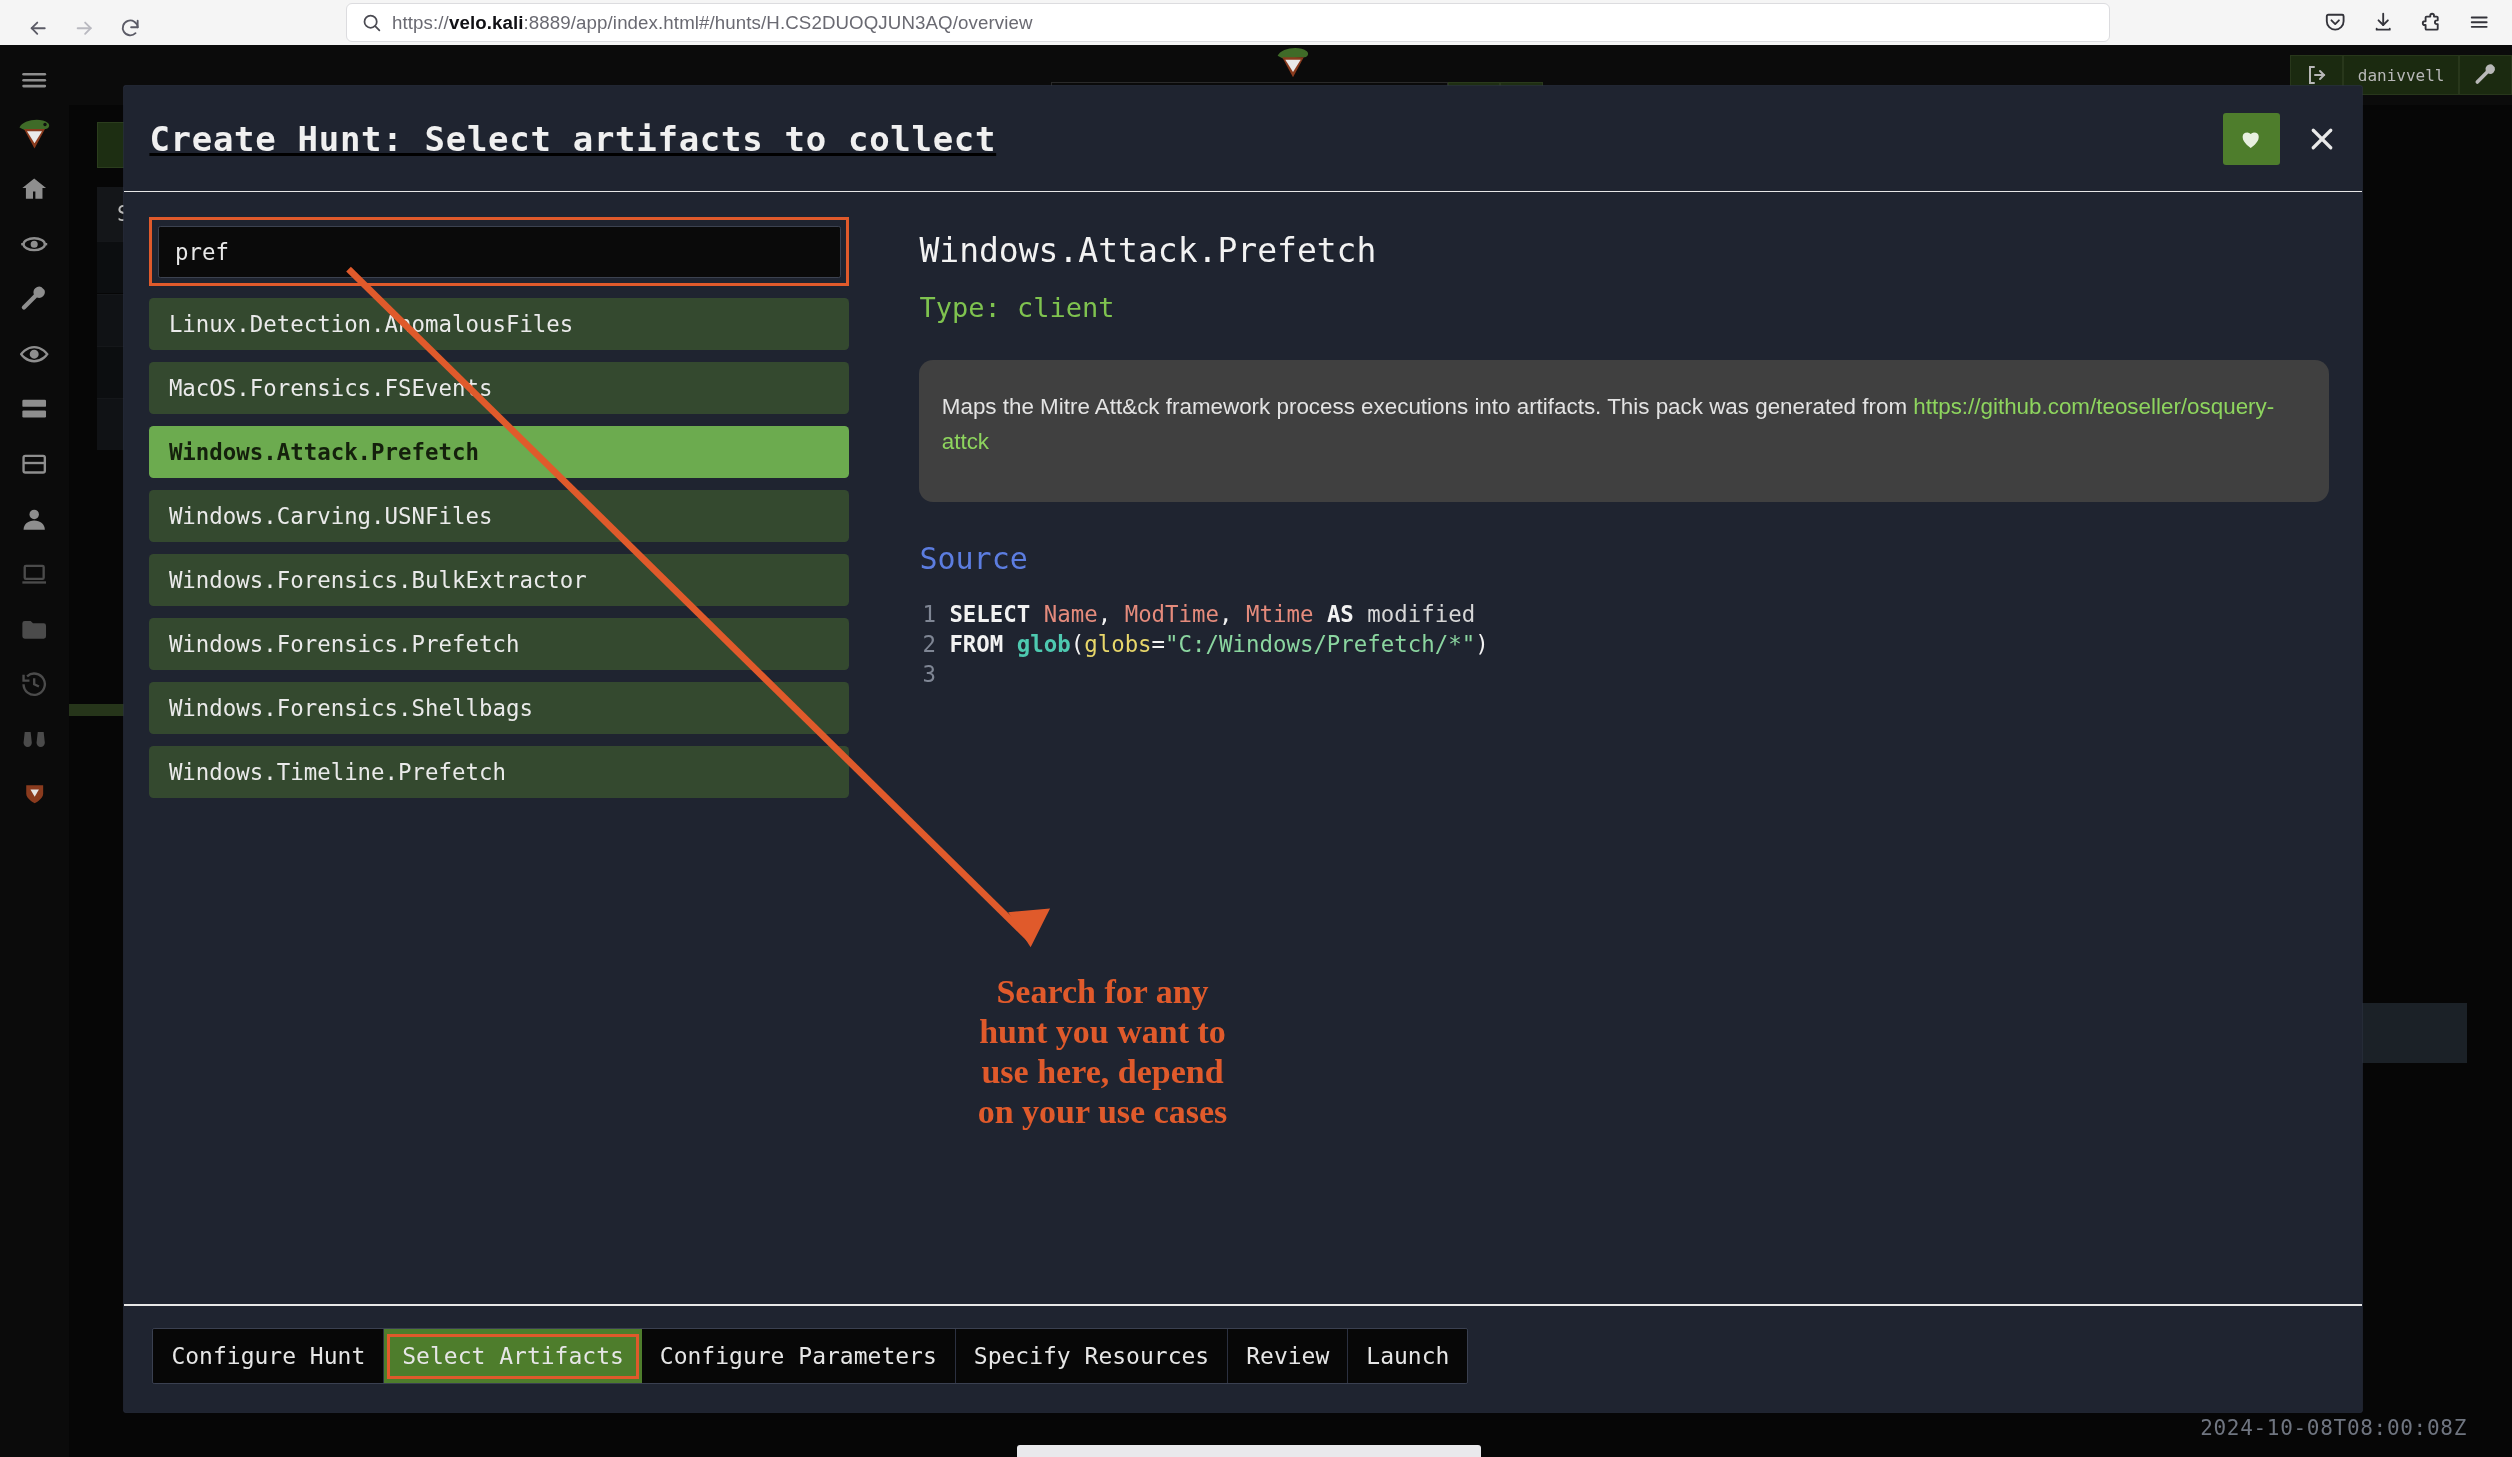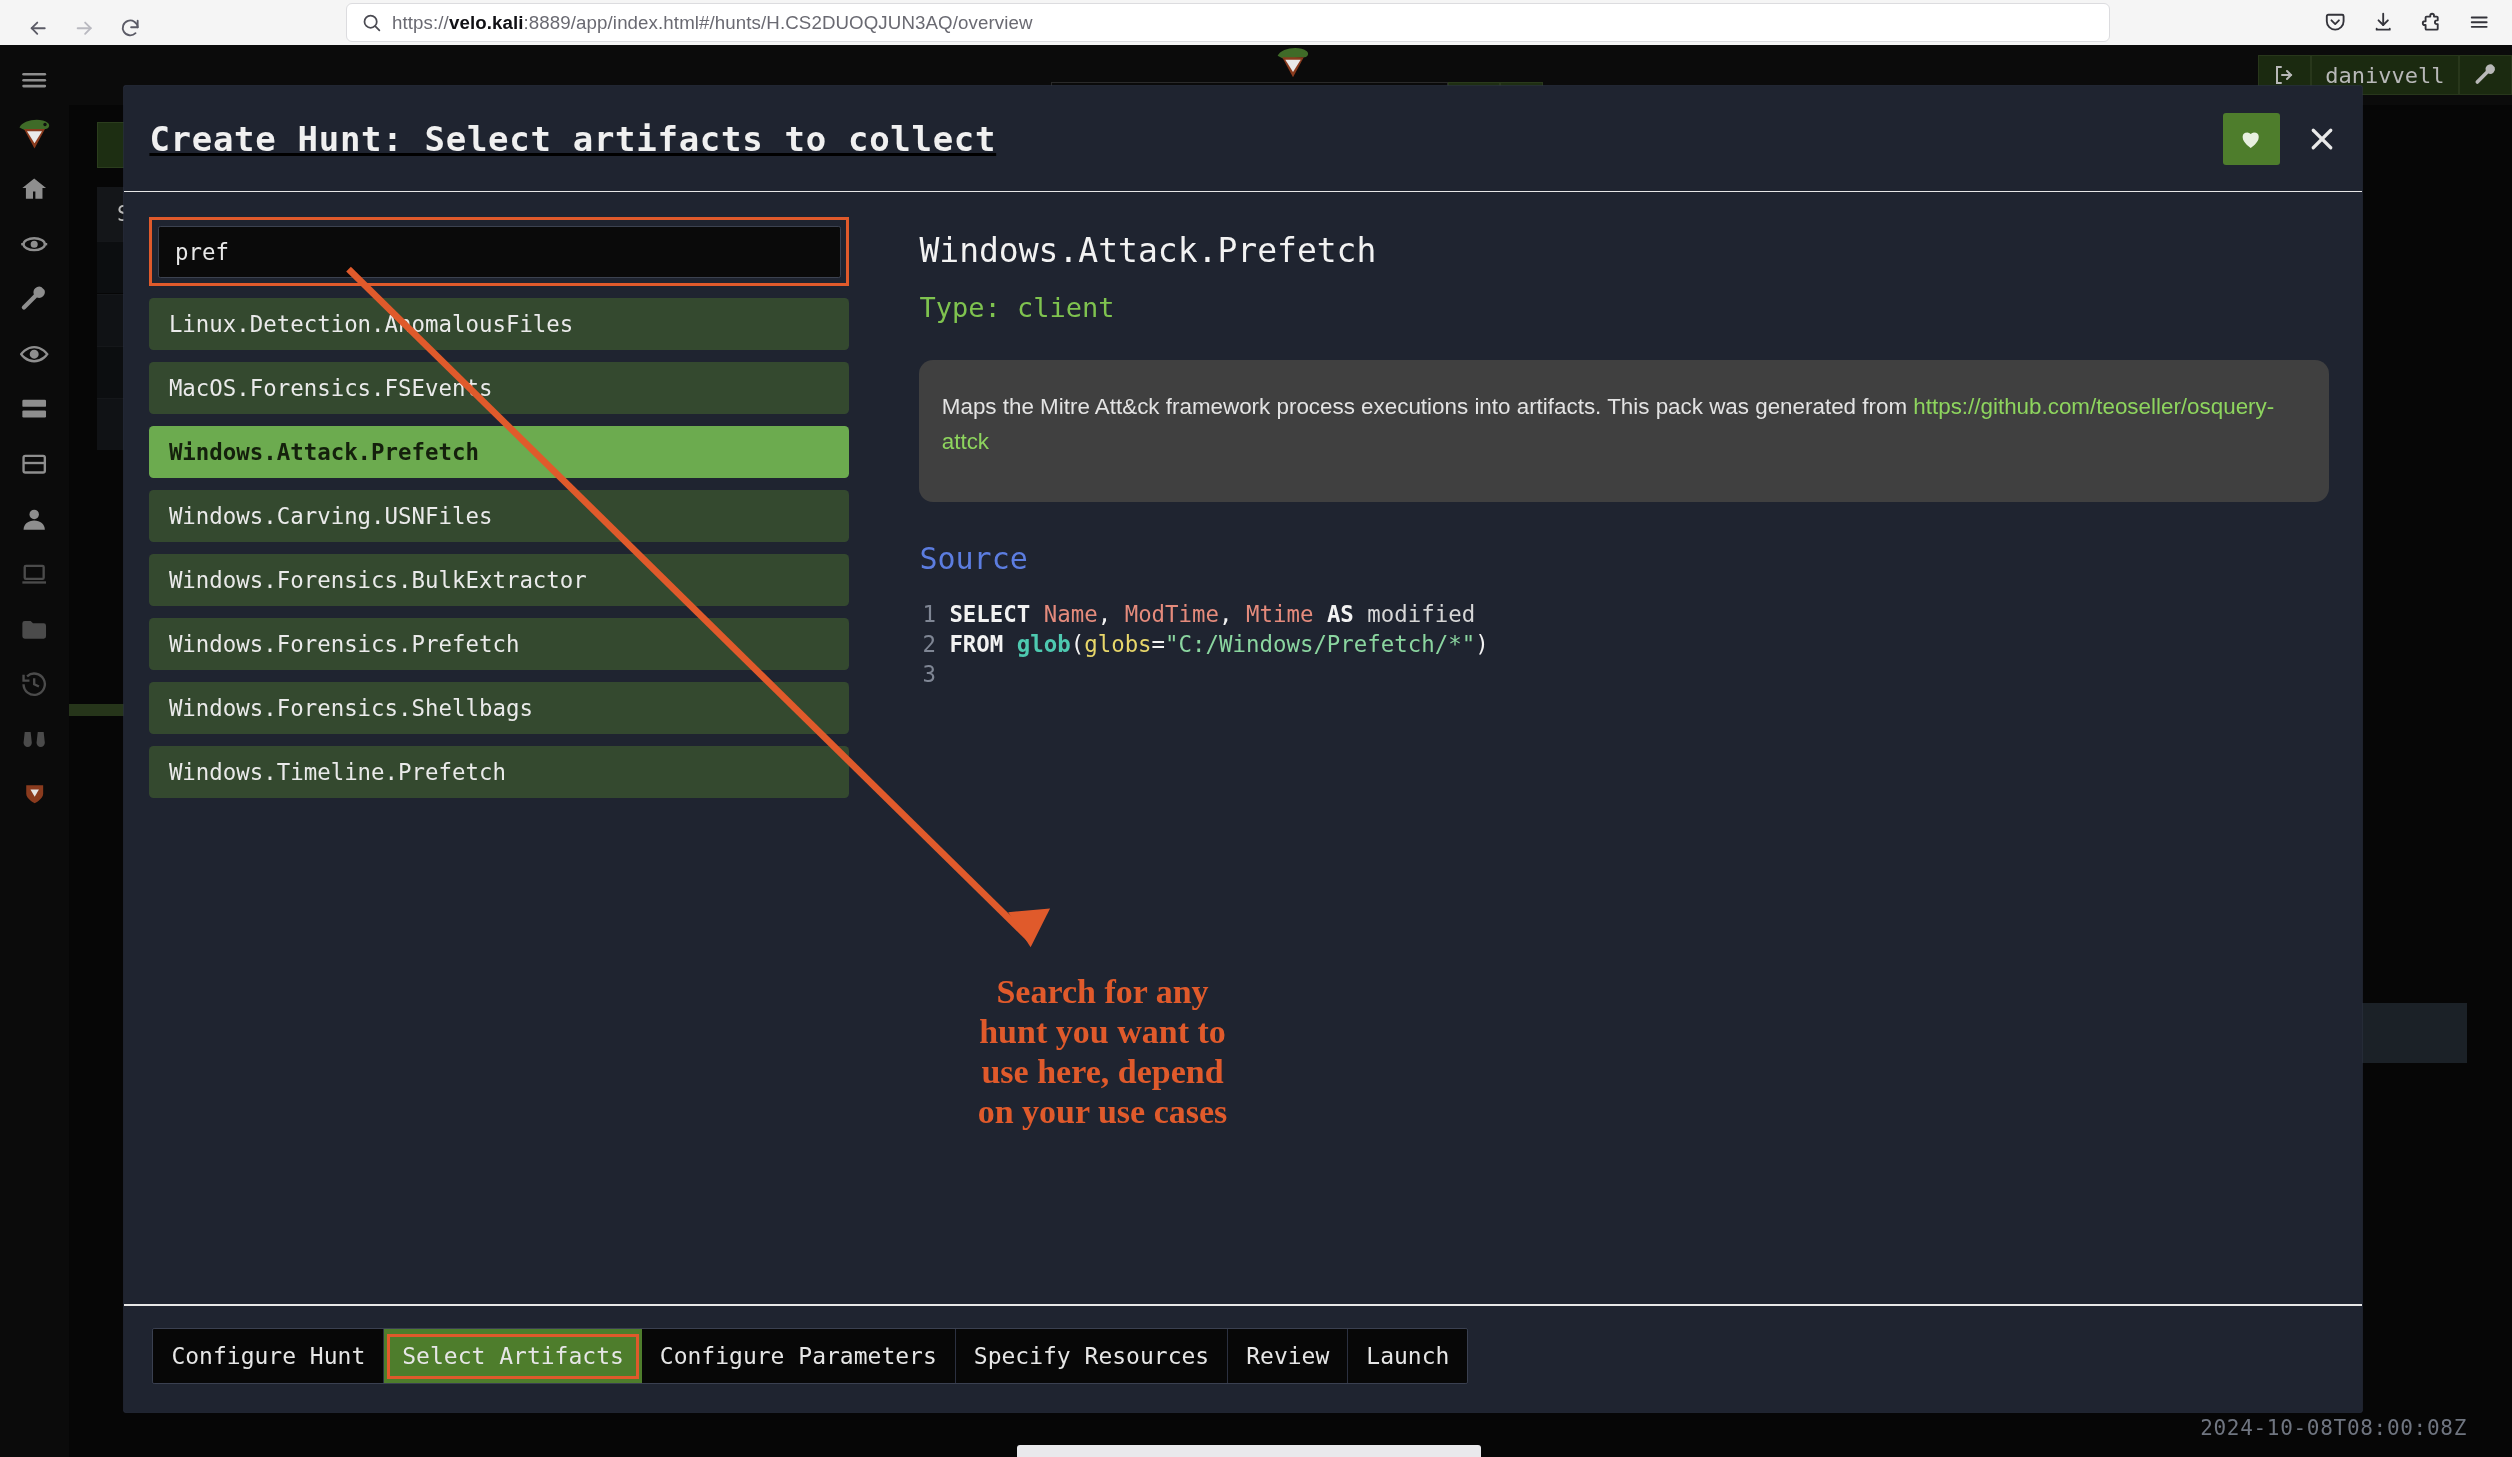--- a/index.html
+++ b/index.html
@@ -79,21 +79,21 @@
   }
   .cs-btn.search { width: 52px; }
   .cs-btn.caret { width: 43px; font-size: 13.5px; }
 
   .app-topright {
     position: absolute; right: 0; top: 0; height: 60px; display: flex; align-items: center;
   }
   .tr-btn {
     height: 40px; background: #1b2a10; border: 0.7px solid #28371b;
     display: flex; align-items: center; justify-content: center;
-    color: #b8b8b8; font-family: "DejaVu Sans Mono", monospace; font-size: 22px;
+    color: #b8b8b8; font-family: "DejaVu Sans Mono", monospace; font-size: 16px;
     padding: 0 13.5px;
   }
 
   .app-body { position: absolute; left: 69px; top: 60px; width: 2443px; height: 1353px; background:#060606; }
   .new-hunt-btn {
     position: absolute; left: 28.4px; top: 16.5px; width: 112px; height: 46px;
     background: #1d2e12; border: 0.7px solid #2b3d1d; color: #c8c8c8;
     display:flex; align-items:center; justify-content:center;
     font-family: "DejaVu Sans Mono", monospace; font-size: 22.4px;
   }

